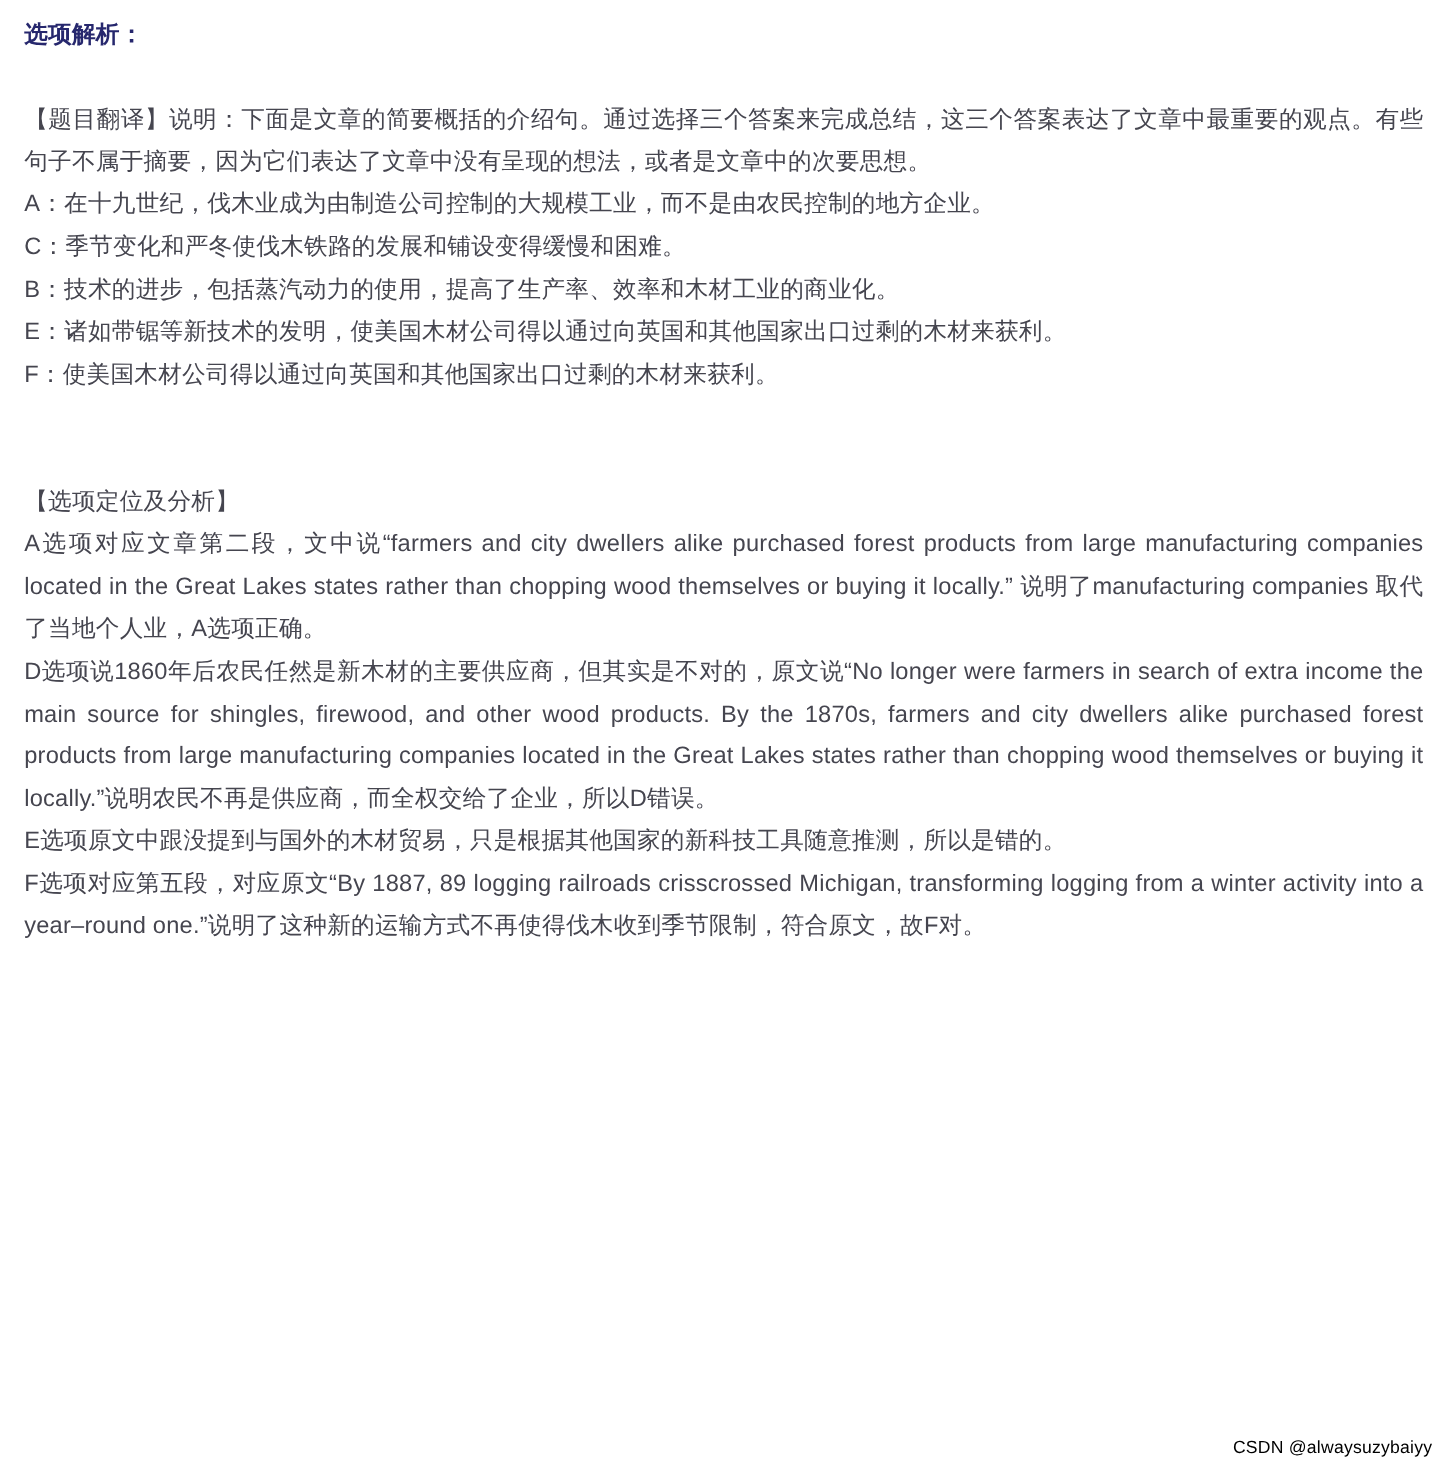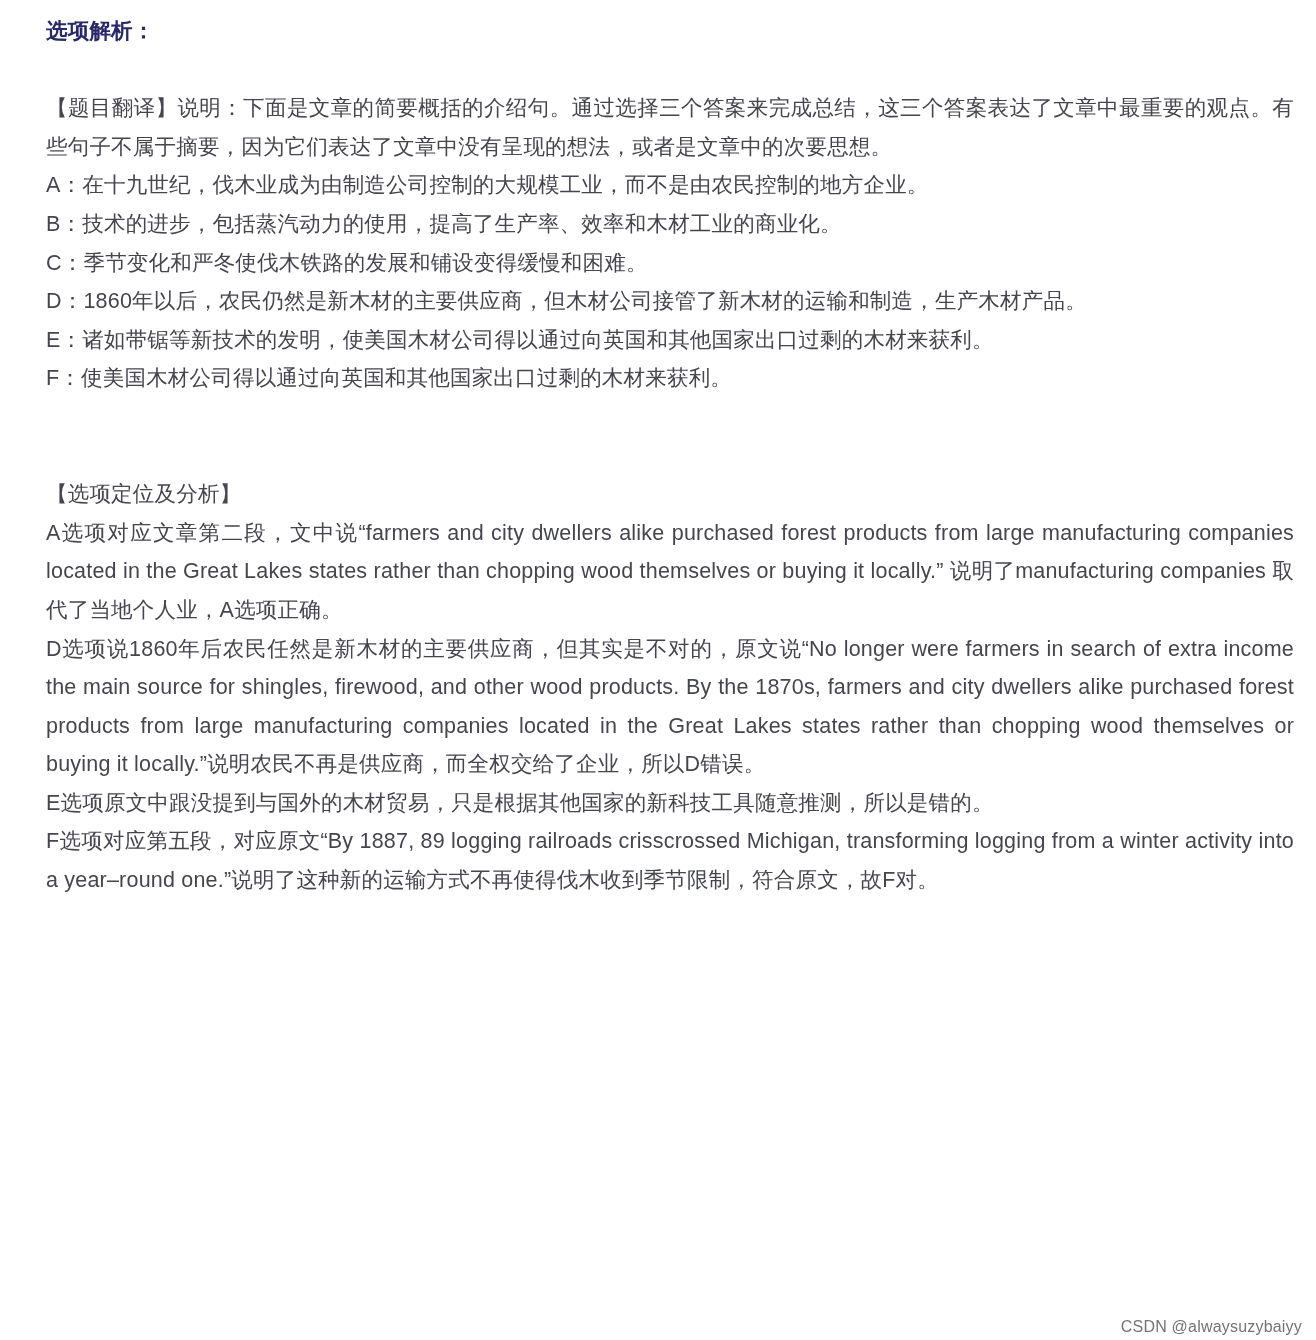--- a/index.html
+++ b/index.html
@@ -14,59 +14,57 @@
     font-family: "Liberation Sans", "DejaVu Sans", sans-serif;
     color: #45454f;
     overflow: hidden;
   }
   .content {
     padding: 12px 22px 0 22px;
     font-size: 21.5px;
     line-height: 38.6px;
     text-align: justify;
     letter-spacing: 0.2px;
-    margin-left: 24px;
   }
   .content p {
     margin: 0;
   }
   .doc-title {
     color: #26276d;
     font-weight: 700;
     font-size: 21.5px;
     text-align: left;
   }
   .spacer {
     height: 38.6px;
   }
   .watermark {
     position: absolute;
     right: 14px;
-    bottom: 4px;
+    bottom: 14px;
     font-size: 16px;
-    color: #737373;
+    color: #000000;
     letter-spacing: 0.2px;
   }
 </style>
 </head>
 <body>
 
 <div class="content">
 
   <div class="doc-title">选项解析：</div>
 
   <div class="spacer"></div>
 
   <p>【题目翻译】说明：下面是文章的简要概括的介绍句。通过选择三个答案来完成总结，这三个答案表达了文章中最重要的观点。有些句子不属于摘要，因为它们表达了文章中没有呈现的想法，或者是文章中的次要思想。</p>
 
 
   <p>A：在十九世纪，伐木业成为由制造公司控制的大规模工业，而不是由农民控制的地方企业。</p>
+  <p>C：季节变化和严冬使伐木铁路的发展和铺设变得缓慢和困难。</p>
   <p>B：技术的进步，包括蒸汽动力的使用，提高了生产率、效率和木材工业的商业化。</p>
-  <p>C：季节变化和严冬使伐木铁路的发展和铺设变得缓慢和困难。</p>
-  <p>D：1860年以后，农民仍然是新木材的主要供应商，但木材公司接管了新木材的运输和制造，生产木材产品。</p>
   <p>E：诸如带锯等新技术的发明，使美国木材公司得以通过向英国和其他国家出口过剩的木材来获利。</p>
   <p>F：使美国木材公司得以通过向英国和其他国家出口过剩的木材来获利。</p>
 
   <div class="spacer"></div>
 
 
   <div class="spacer"></div>
 
   <p>【选项定位及分析】</p>
 

